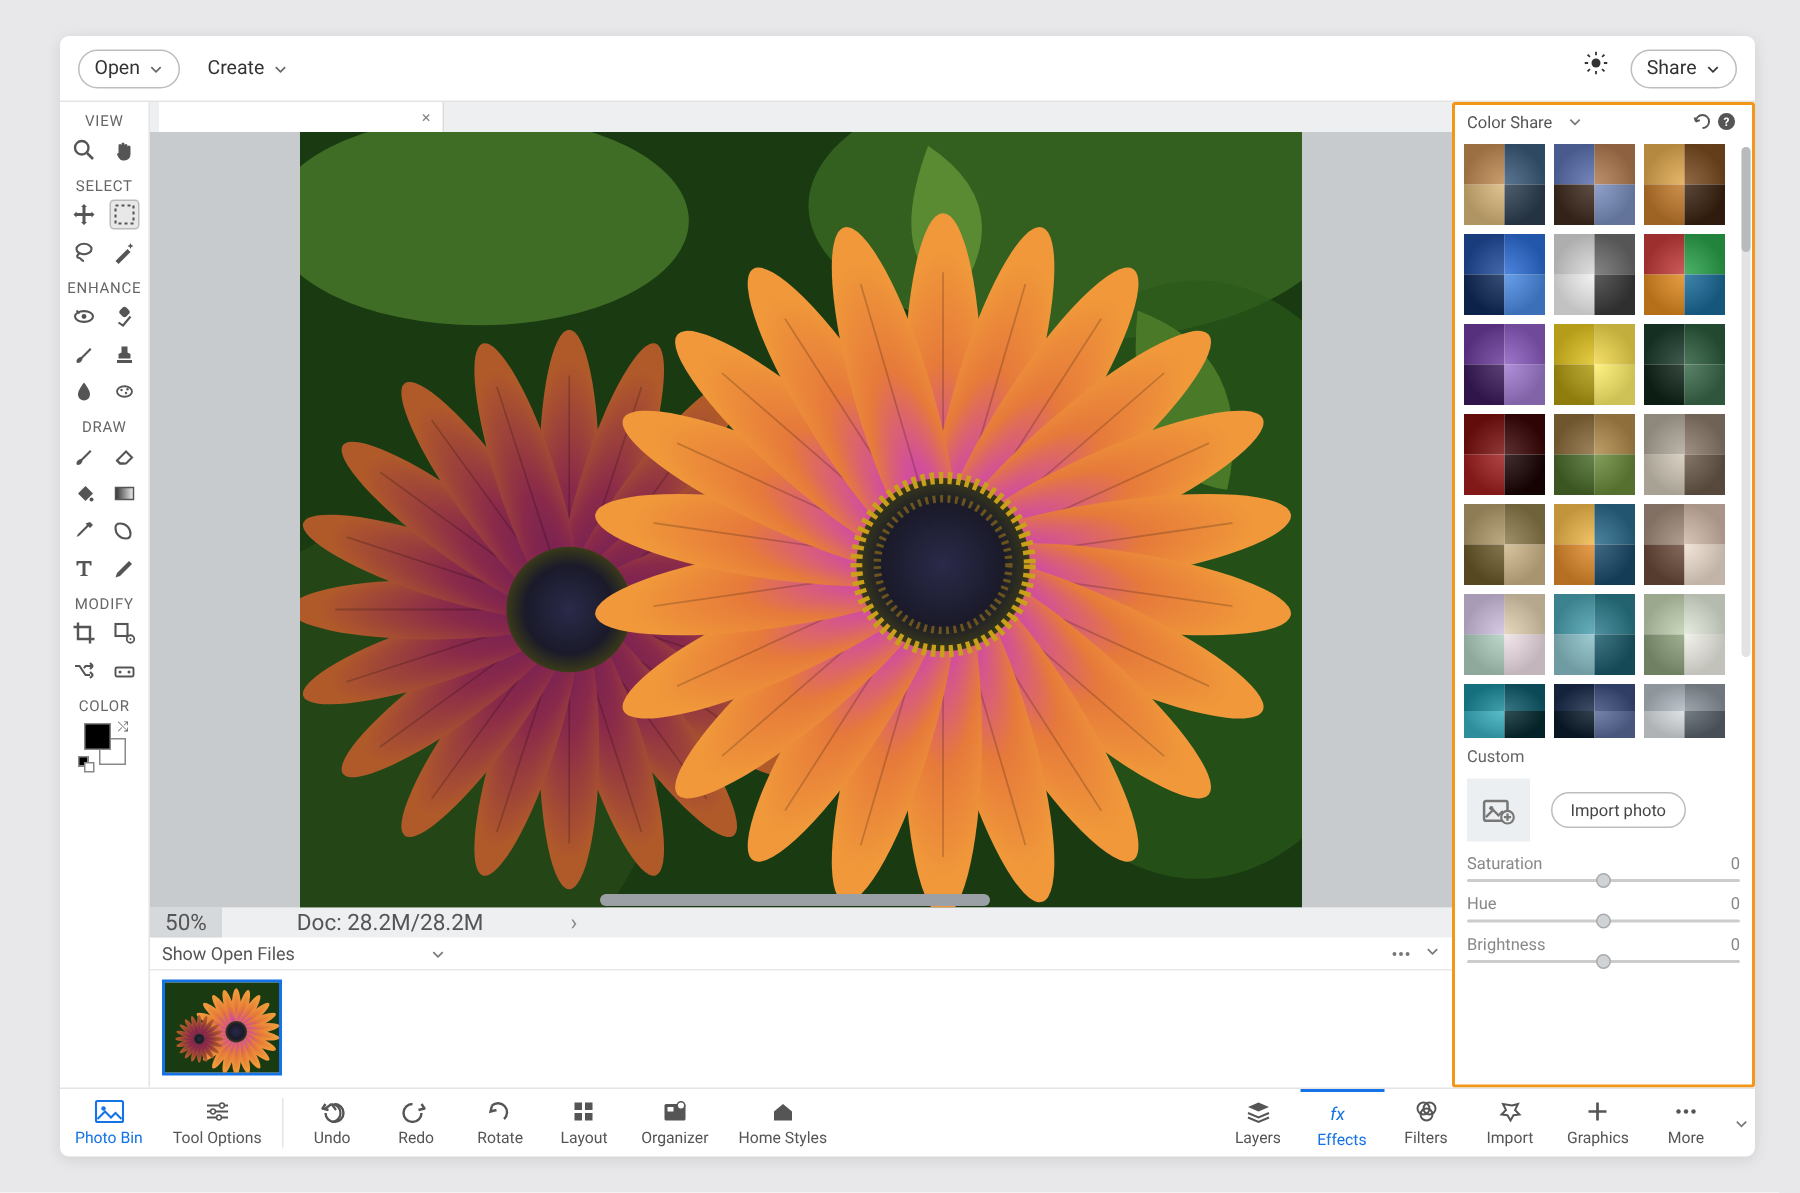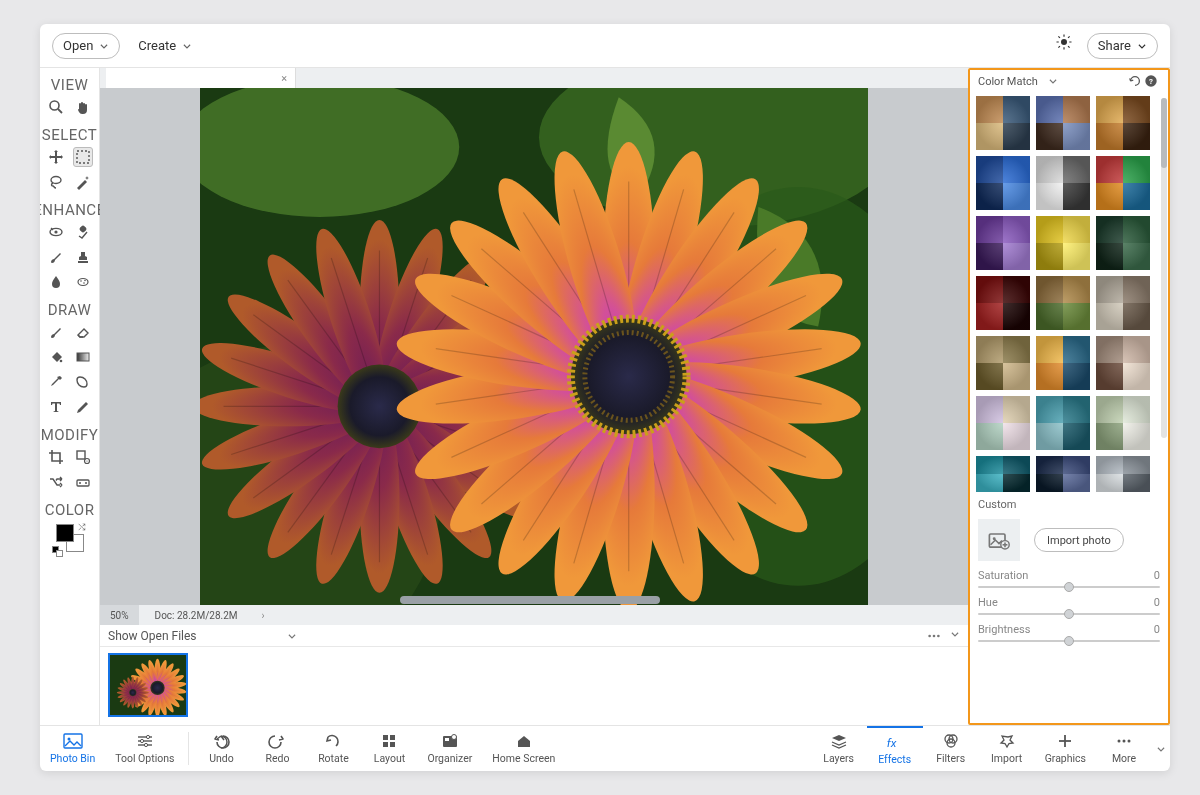--- a/index.html
+++ b/index.html
@@ -17,39 +17,39 @@
   .tab.active { color: #1473e6; border-bottom: 2px solid #1473e6; }
   .topbar-right { margin-left: auto; display: flex; align-items: flex-start; gap: 14px; }
   .icon-light { width: 18px; height: 18px; cursor: pointer; color: #333; }
   .btn-share { height: 26px; border: 1px solid #bdbdbd; border-radius: 13px; display: flex; align-items: center; padding: 0 10px; font-size: 13px; color: #333; gap: 6px; cursor: pointer; }
 
   
   .mainrow { flex: 1; display: flex; min-height: 0; }
 
   
   .leftcol { width: 60px; border-right: 1px solid #e4e4e4; display: flex; flex-direction: column; align-items: center; padding-top: 4px; background: #fff; }
-  .tool-section-label { font-size: 15px; color: #666; letter-spacing: .5px; margin: 4px 0 3px; }
+  .tool-section-label { font-size: 10px; color: #666; letter-spacing: .5px; margin: 4px 0 3px; }
   .tool-row { display: flex; gap: 7px; margin-bottom: 5px; }
   .tool { width: 20px; height: 20px; display: flex; align-items: center; justify-content: center; color: #555; cursor: pointer; border-radius: 3px; }
   .tool.sel { background: #e8e8e8; border: 1px solid #bbb; }
   .color-swatch { position: relative; width: 28px; height: 28px; margin-top: 2px; }
   .sw-fg { position: absolute; left: 0; top: 0; width: 18px; height: 18px; background: #000; border: 1px solid #888; }
   .sw-bg { position: absolute; right: 0; bottom: 0; width: 18px; height: 18px; background: #fff; border: 1px solid #888; }
   .sw-mini { position: absolute; left: -4px; bottom: -5px; width: 11px; height: 11px; }
   .sw-mini .a { position:absolute; left:0; top:0; width:7px; height:7px; background:#000; border:1px solid #888;}
   .sw-mini .b { position:absolute; right:0; bottom:0; width:7px; height:7px; background:#fff; border:1px solid #888;}
   .sw-swap { position: absolute; right: -2px; top: -2px; font-size: 9px; color:#555; }
 
   
   .center { flex: 1; display: flex; flex-direction: column; min-width: 0; background: #fff; }
   .doc-tabstrip { height: 20px; background: #edeff1; display: flex; align-items: center; padding-left: 6px; }
   .doc-tab { height: 20px; background: #fff; width: 190px; display: flex; align-items: center; justify-content: flex-end; padding: 0 8px; font-size: 11px; color: #888; border-right: 1px solid #ddd; }
   .canvas-area { flex: 1; background: #c8cbce; position: relative; overflow: hidden; }
   .canvas-img { position: absolute; left: 100px; right: 100px; top: 0; bottom: 0; }
-  .statusbar { height: 20px; background: #edeff1; display: flex; align-items: center; font-size: 10px; color: #555; }
+  .statusbar { height: 20px; background: #edeff1; display: flex; align-items: center; font-size: 15px; color: #555; gap: 34px; }
   .statusbar .zoom { background: #d6d9dc; padding: 0 10px; height: 100%; display: flex; align-items: center; }
   .statusbar .docinfo { padding: 0 16px; }
   .statusbar .chevr { padding: 0 8px; color: #888; }
 
   .binbar { height: 22px; display: flex; align-items: center; padding: 0 8px; border-bottom: 1px solid #e8e8e8; }
   .binbar .lbl { font-size: 12px; color: #555; }
   .binbar .chev { font-size: 10px; color: #777; margin-left: 90px; }
   .binbar .right { margin-left: auto; display: flex; gap: 8px; color: #777; font-size: 14px; }
 
   .bin { height: 78px; padding: 6px 8px; display: flex; }
@@ -768,21 +768,21 @@
                 <use href="#mini2"></use>
               </g>
           </svg>
         </div>
       </div>
     </div>
 
     <div class="rightcol">
       <div class="highlight-box">
         <div class="panel-head">
-          <span>Color Match</span>
+          <span>Color Share</span>
           <span class="chev">
               <svg width="10" height="10">
                 <use href="#i-chev-down"></use>
               </svg>
             </span>
           <span class="spacer"></span>
           <span class="ico">
               <svg width="14" height="14">
                 <use href="#i-revert"></use>
               </svg>
@@ -1222,21 +1222,21 @@
             </svg>
           </span>
       <span>Organizer</span>
         </div>
         <div class="bb-item">
           <span class="ic">
         <svg width="20" height="16">
               <use href="#i-home"></use>
             </svg>
           </span>
-      <span>Home Screen</span>
+      <span>Home Styles</span>
         </div>
       </div>
     <div class="bb-spacer"></div>
     <div class="bb-group" id="bb-right">
         <div class="bb-item">
           <span class="ic">
         <svg width="20" height="16">
               <use href="#i-layers"></use>
             </svg>
           </span>

